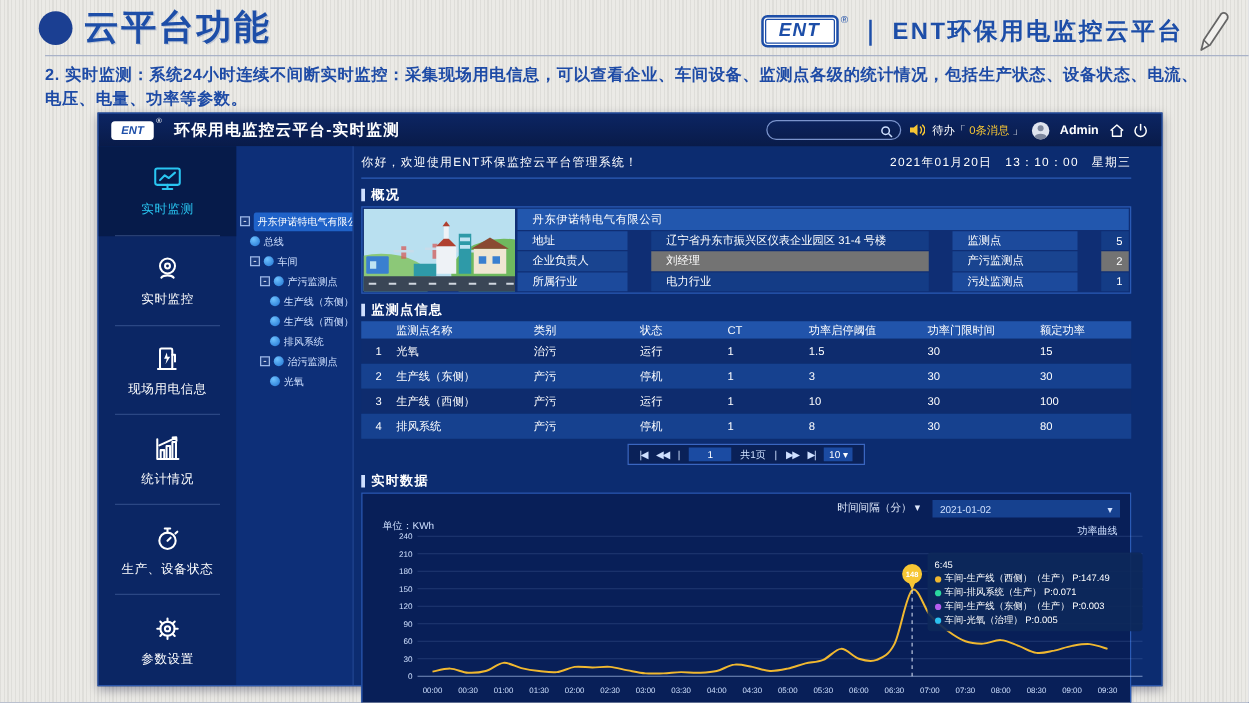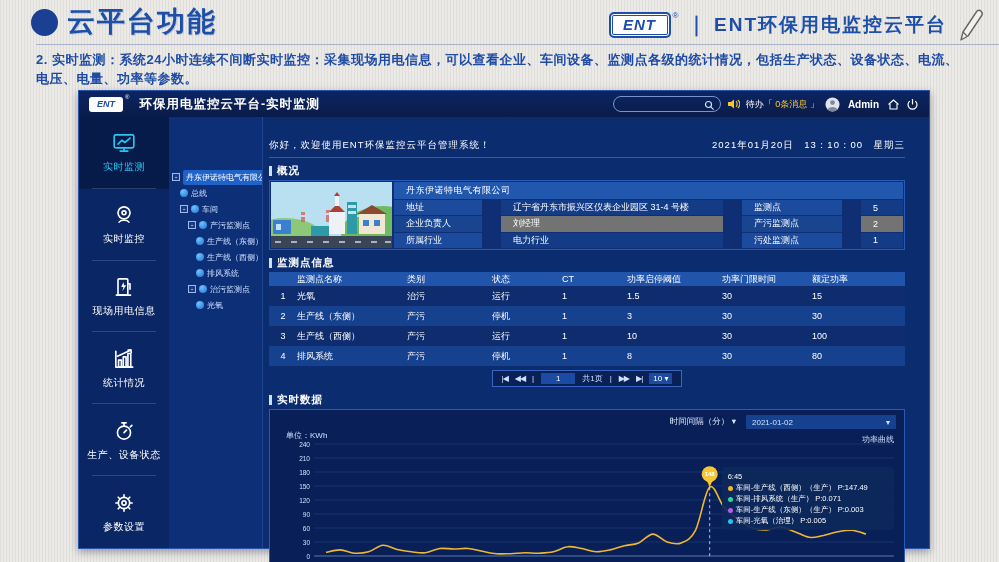--- a/index.html
+++ b/index.html
@@ -29,34 +29,34 @@
   .tb-spacer { flex:1; }
   .search { position:relative; width:108px; height:16px; border:1px solid #7a93cc; border-radius:9px; }
   .search input { position:absolute; inset:0; background:transparent; border:none; outline:none; color:#fff; font-size:9px; padding:0 18px 0 8px; }
   .search svg { position:absolute; right:5px; top:2.5px; }
   .tb-ico { display:flex; align-items:center; }
   .todo { color:#fff; font-size:9px; white-space:nowrap; }
   .todo b { color:#f7c634; font-weight:normal; }
   .tb-user { color:#fff; font-size:10px; font-weight:bold; margin:0 2px; }
   
   .app-body { position:absolute; top:26px; left:0; right:0; bottom:0; display:flex; }
-  .sidebar { width:90px; background:#0b2664; display:flex; flex-direction:column; }
+  .sidebar { width:110px; background:#0b2664; display:flex; flex-direction:column; }
   .side-item { height:72px; display:flex; flex-direction:column; align-items:center; justify-content:center; gap:5px; color:#fff; cursor:pointer; position:relative; }
   .side-item::after { content:""; position:absolute; bottom:0; left:13px; right:13px; height:1px; background:rgba(120,150,210,.30); }
   .side-item:last-child::after { display:none; }
   .side-item.active { background:#061b4a; color:#29c6f2; }
   .side-icon svg { display:block; }
   .side-label { font-size:10px; letter-spacing:.5px; white-space:nowrap; }
   .tree { width:94px; background:#0d2f78; border-right:1px solid rgba(60,100,180,.4); padding-top:52px; overflow:hidden; }
   .tree-row { height:16px; display:flex; align-items:center; gap:3px; color:#cfe0ff; font-size:8px; white-space:nowrap; cursor:pointer; }
   .tree-row.sel .tn-label { background:#1f62c8; color:#fff; border-radius:2px; padding:2px 3px; }
   .tw { width:8px; height:8px; border:1px solid #9db8e8; font-size:8px; line-height:6px; text-align:center; color:#fff; flex:0 0 auto; background:rgba(255,255,255,.06); }
   .tn-icon { width:8px; height:8px; border-radius:50%; background:radial-gradient(circle at 35% 30%, #6fc2ff, #1f71d0); flex:0 0 auto; }
   
-  .main { flex:1; padding:17px 24px 0 6px; position:relative; min-width:0; }
+  .main { flex:1; padding:2px 24px 0 6px; position:relative; min-width:0; }
   .welcome-row { height:24px; display:flex; align-items:center; justify-content:space-between; color:#fff; font-size:9.5px; letter-spacing:1px; border-bottom:1px solid #2d5cb7; }
   .sec-hd { margin-top:6px; height:14px; display:flex; align-items:center; gap:5px; color:#fff; font-size:10.5px; font-weight:bold; letter-spacing:1px; }
   .sec-hd::before { content:""; width:3px; height:10px; background:#cfe0ff; }
   .ov-card { margin-top:2px; height:70px; border:1px solid #2a5ab5; background:#0f2e74; padding:1px; display:flex; gap:2px; }
   .ov-img { width:121px; height:66px; flex:0 0 auto; }
   .ov-grid { flex:1; display:flex; flex-direction:column; gap:1px; min-width:0; }
   .ov-company { height:17px; background:#2257ae; color:#fff; font-size:9px; display:flex; align-items:center; padding-left:12px; letter-spacing:.5px; }
   .ov-row { flex:1; display:grid; grid-template-columns:88px 222px 100px 1fr; gap:19px; }
   .ov-row span { display:flex; align-items:center; padding-left:12px; color:#fff; font-size:9px; background:#143c86; }
   .ov-row .ov-l { background:#1c4a9c; }
@@ -433,21 +433,21 @@
               <text x="506.7" y="131" class="xt">08:00</text>
               <text x="535.2" y="131" class="xt">08:30</text>
               <text x="563.6" y="131" class="xt">09:00</text>
               <text x="592.0" y="131" class="xt">09:30</text>
               <path d="M52.0,114.3C54.4,113.9,61.5,111.8,66.2,111.9C70.9,112.1,75.7,114.9,80.4,115.2C85.2,115.5,89.9,115.1,94.6,113.8C99.4,112.5,104.1,107.7,108.8,107.3C113.6,106.9,118.3,110.4,123.1,111.5C127.8,112.6,132.5,113.3,137.3,113.8C142.0,114.3,146.7,115.3,151.5,114.7C156.2,114.2,160.9,111.2,165.7,110.5C170.4,109.9,175.2,111.0,179.9,111.0C184.6,111.0,189.4,110.1,194.1,110.5C198.8,110.9,203.6,112.5,208.3,113.3C213.1,114.2,217.8,115.3,222.5,115.7C227.3,116.1,232.0,115.8,236.7,115.7C241.5,115.5,246.2,114.8,250.9,114.7C255.7,114.7,260.4,115.4,265.2,115.2C269.9,115.0,274.6,114.9,279.4,113.8C284.1,112.7,288.8,109.2,293.6,108.7C298.3,108.1,303.1,109.7,307.8,110.5C312.5,111.4,317.3,113.6,322.0,113.8C326.7,114.0,331.5,112.9,336.2,111.9C340.9,110.9,345.7,108.9,350.4,107.7C355.2,106.6,359.9,106.9,364.6,104.9C369.4,103.0,374.1,96.2,378.8,96.1C383.6,95.9,388.3,102.5,393.1,104.0C397.8,105.5,402.5,106.9,407.3,104.9C412.0,103.0,416.7,101.6,421.5,92.3C426.2,83.0,430.9,53.1,435.7,49.2C440.4,45.3,445.2,63.6,449.9,69.0C454.6,74.4,459.4,78.1,464.1,81.6C468.8,85.1,473.6,88.3,478.3,90.0C483.1,91.7,487.8,92.0,492.5,91.9C497.3,91.7,502.0,88.8,506.7,89.1C511.5,89.4,516.2,92.0,520.9,93.7C525.7,95.4,530.4,98.7,535.2,99.3C539.9,100.0,544.6,98.4,549.4,97.5C554.1,96.5,558.8,94.6,563.6,93.7C568.3,92.9,573.1,91.9,577.8,92.3C582.5,92.7,589.6,95.4,592.0,96.1" class="series" stroke="#f0b830"></path>
               <line x1="435.6842105263158" y1="49.2" x2="435.6842105263158" y2="118" class="dash"></line>
               <path d="M432.2842105263158 41.17133333333332 L439.08421052631576 41.17133333333332 L435.6842105263158 49.17133333333332 Z" fill="#f7c634"></path>
               <circle cx="435.6842105263158" cy="36.17133333333332" r="8" fill="#f7c634"></circle>
               <text x="435.6842105263158" y="38.371333333333325" class="pin-t">148</text>
             </svg>
-          <div class="tooltip" style="left: 451.684px; top: 57px;">
+          <div class="tooltip" style="left: 451.684px; top: 47px;">
               <div class="tt-time">6:45</div>
               <div class="tt-line"><span class="dot" style="background:#f0b830"></span>车间-生产线（西侧）（生产） P:147.49</div>
               <div class="tt-line"><span class="dot" style="background:#2bd99f"></span>车间-排风系统（生产） P:0.071</div>
               <div class="tt-line"><span class="dot" style="background:#b45df0"></span>车间-生产线（东侧）（生产） P:0.003</div>
               <div class="tt-line"><span class="dot" style="background:#2bc1f0"></span>车间-光氧（治理） P:0.005</div>
             </div>
         </div>
       </main>
     </div>
   </div>

